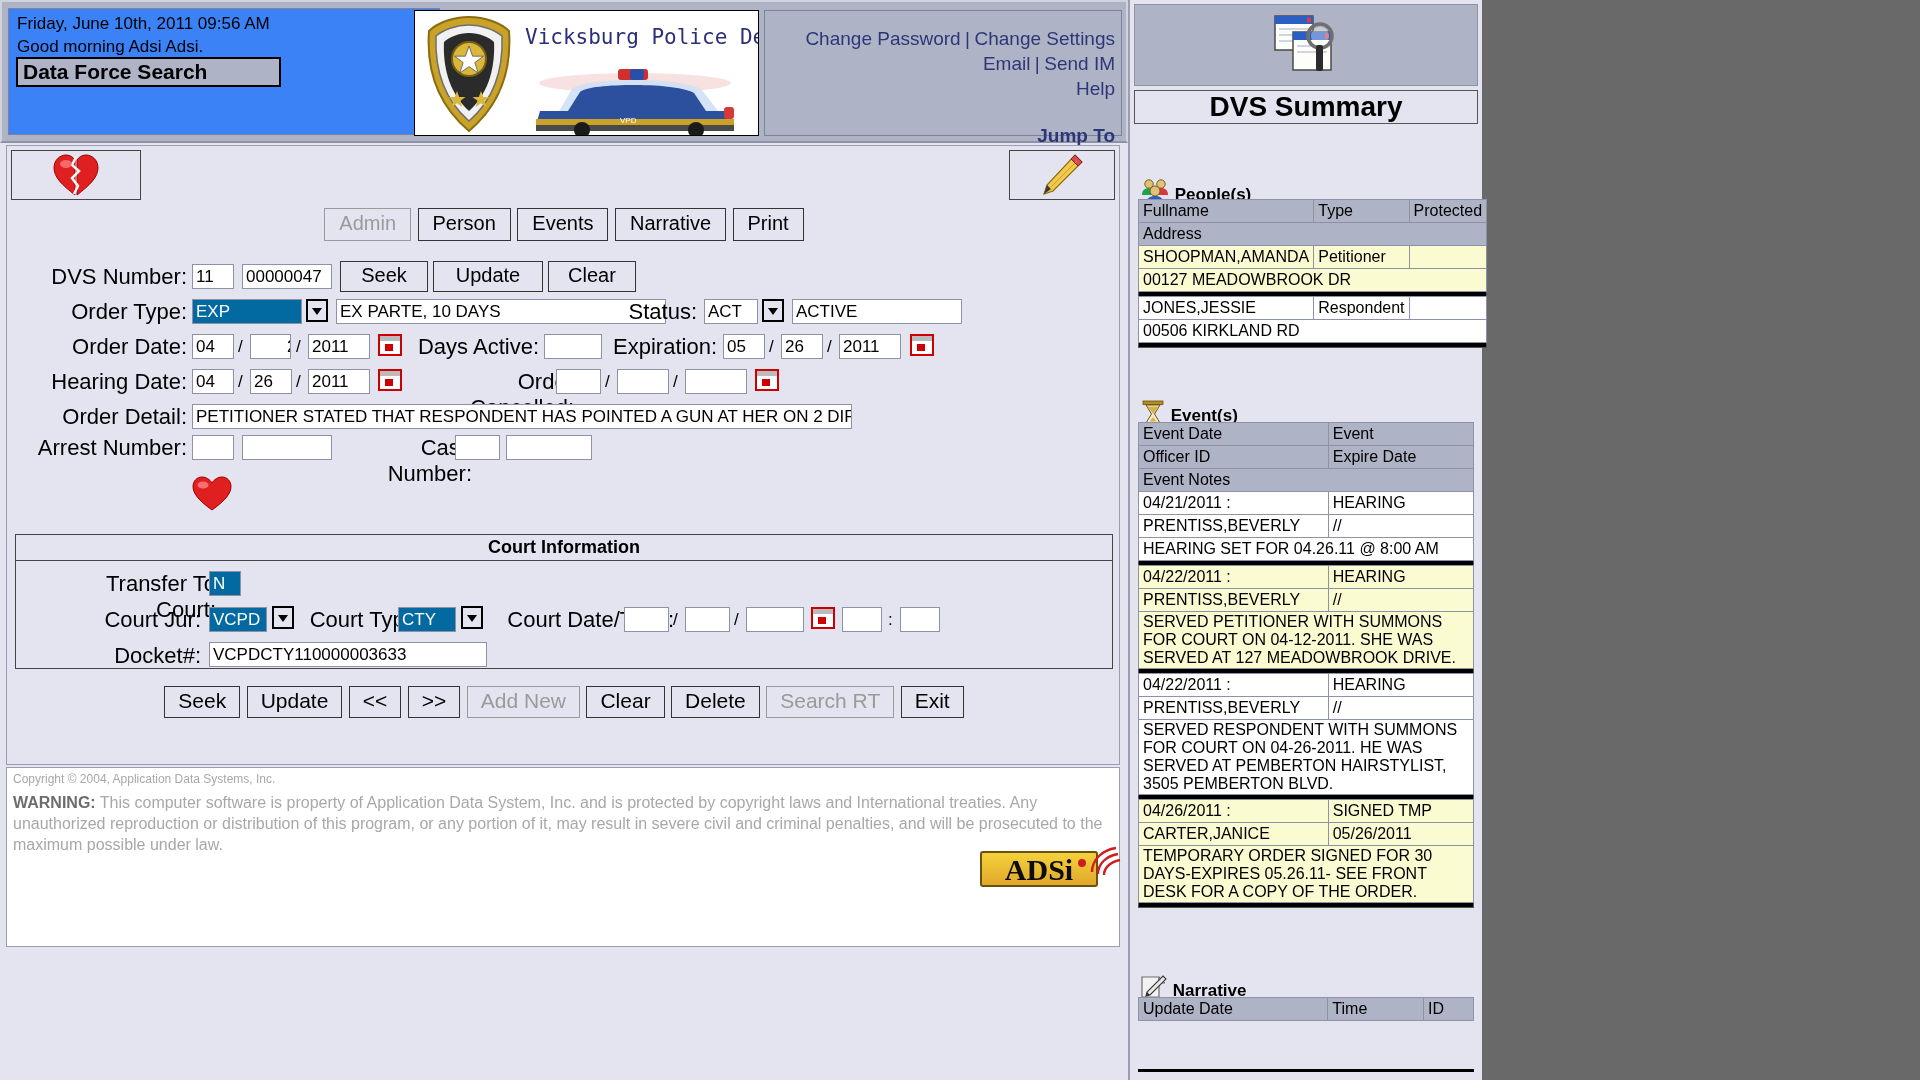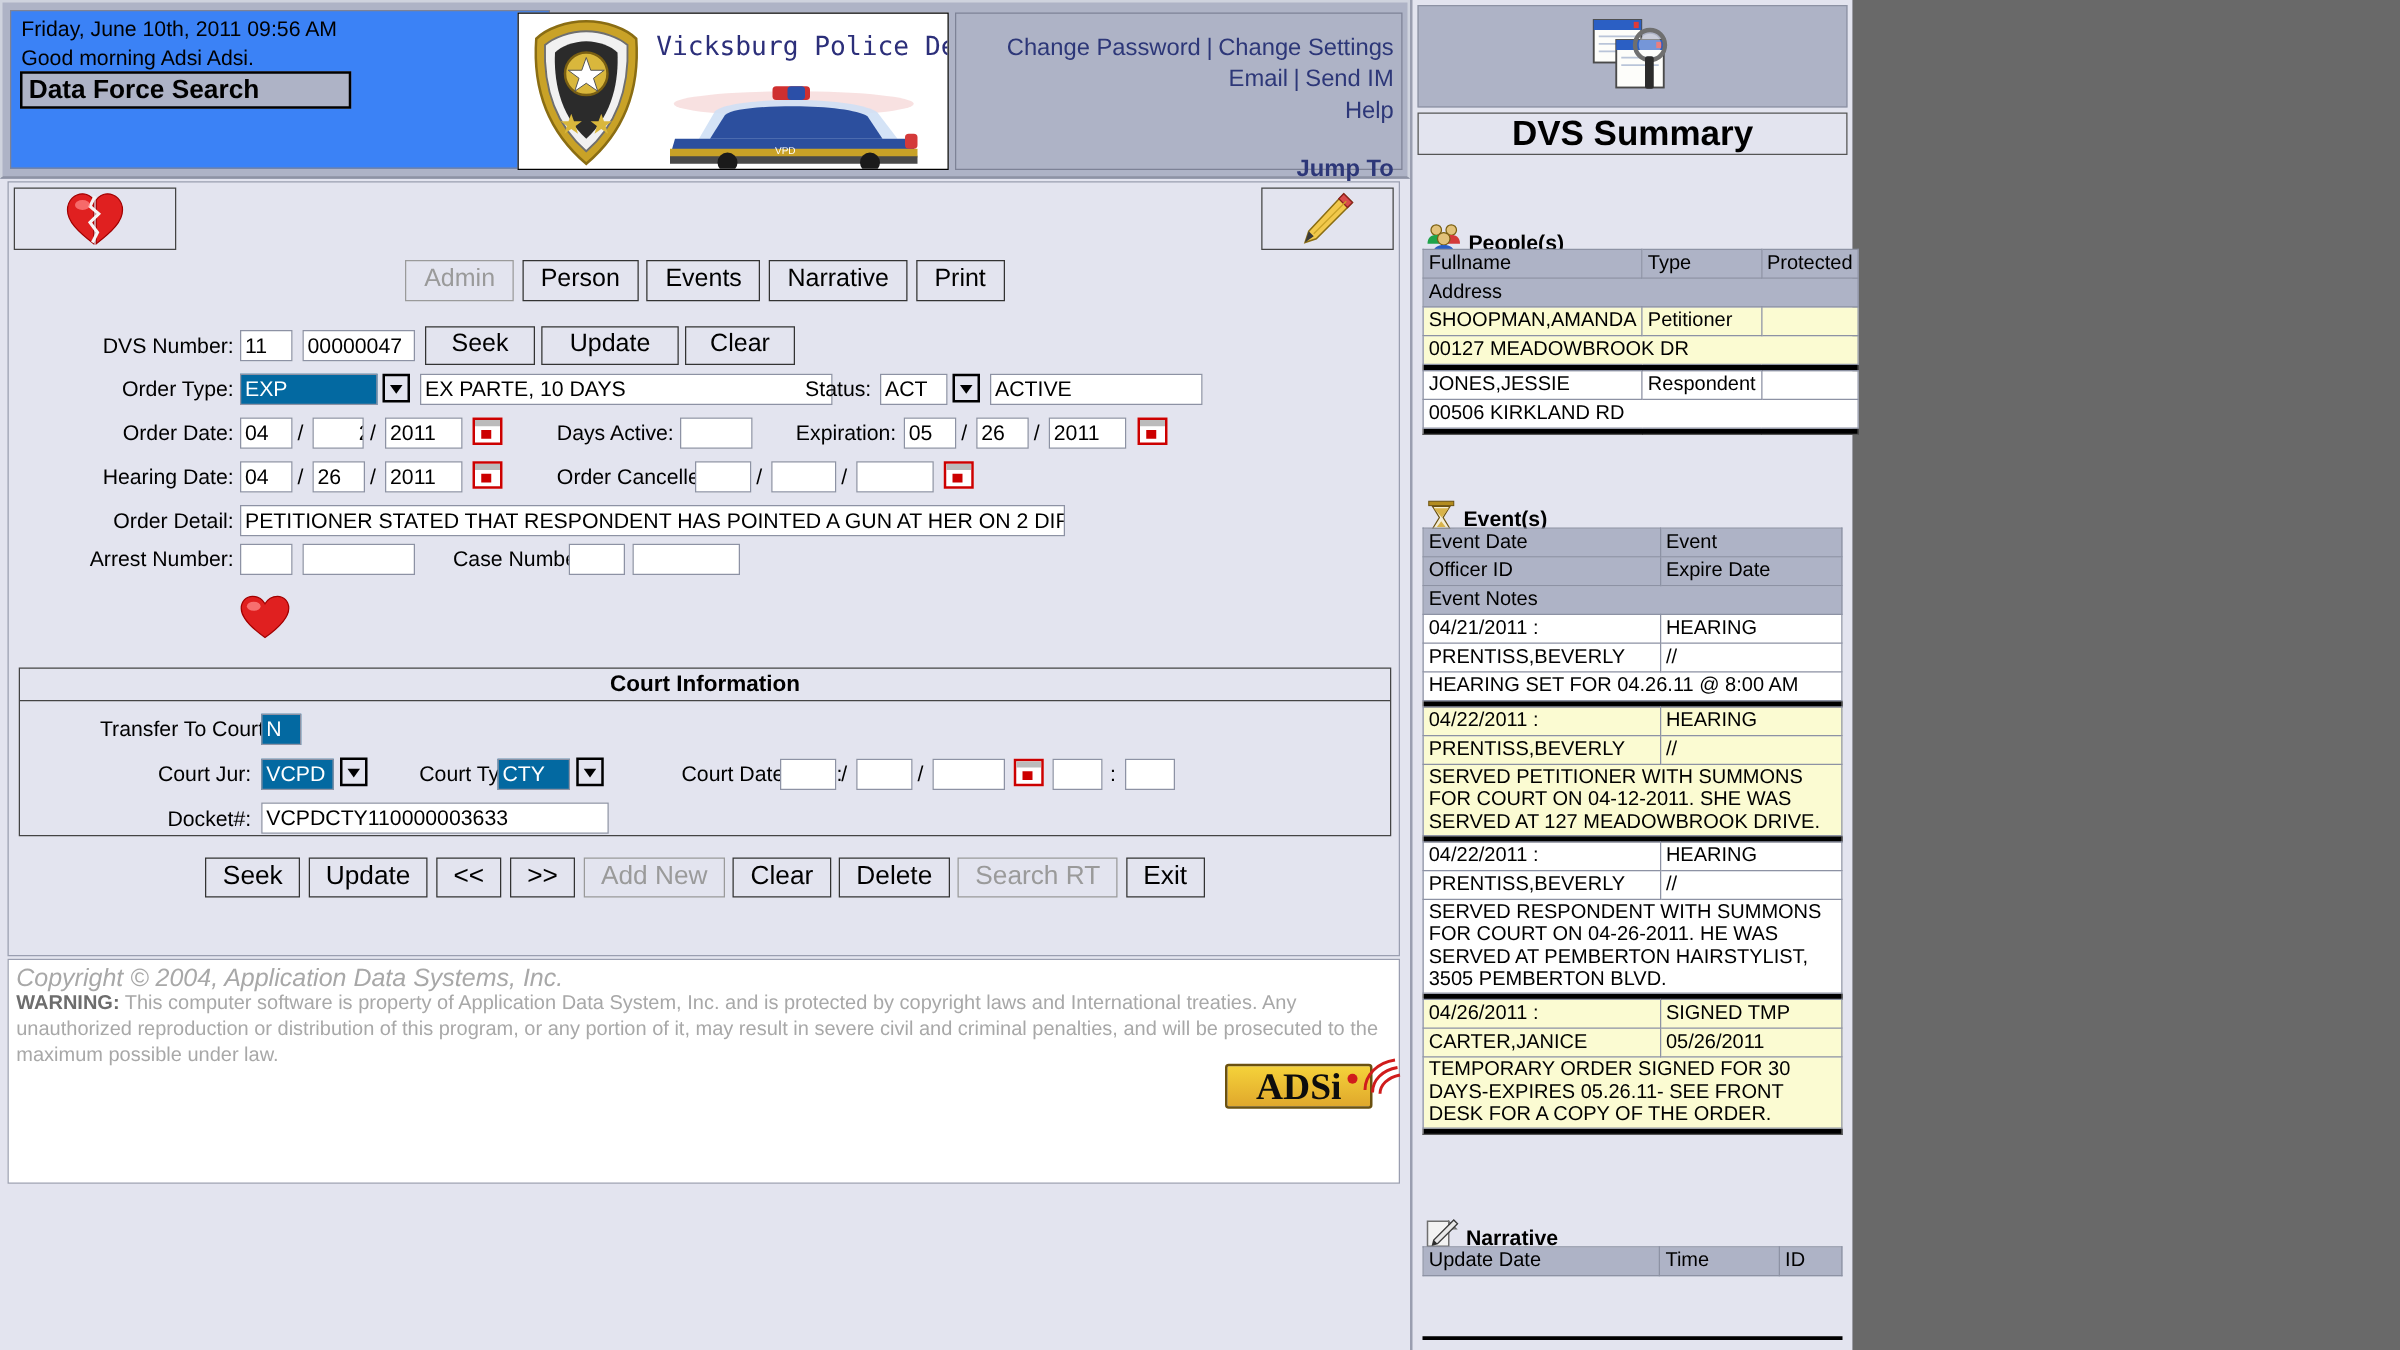--- a/index.html
+++ b/index.html
@@ -169,21 +169,21 @@
     font-size: 20px; color: #000;
     padding: 3px 14px 5px 14px;
     margin: 0 1px;
     font-family: "Liberation Sans", sans-serif;
     cursor: pointer;
   }
   .tabbtn.disabled { color: #9a9a9a; border-color: #9a9a9a; cursor: default; }
 
   .frow { position: absolute; left: 0; width: 1114px; height: 30px; }
   .flabel {
-    position: absolute; font-size: 17px; color: #000; text-align: right;
+    position: absolute; font-size: 22px; color: #000; text-align: right;
     line-height: 26px;
   }
   .inp {
     position: absolute; height: 25px;
     background: #fff; border: 1px solid #8d92a4;
     font-size: 17px; color: #000;
     padding: 0 3px; line-height: 23px;
     font-family: "Liberation Sans", sans-serif;
     white-space: nowrap; overflow: hidden;
   }
@@ -252,21 +252,21 @@
   }
   .bbtn.disabled { color: #9a9a9a; border-color: #9a9a9a; cursor: default; }
 
   .footer {
     position: absolute; left: 6px; top: 767px;
     width: 1114px; height: 180px;
     background: #fff; border: 1px solid #9a9eb0;
   }
   .copyline {
     position: absolute; left: 6px; top: 4px;
-    font-size: 20px; color: #a8a8a8; font-style: italic;
+    font-size: 12px; color: #a8a8a8;
   }
   .warnblock {
     position: absolute; left: 6px; top: 24px;
     width: 1090px;
     font-size: 16px; color: #a8a8a8; line-height: 21px;
   }
   .warnblock b { color: #6d6d6d; }
   .adsi-logo {
     position: absolute; left: 980px; top: 851px;
     width: 118px; height: 36px;

